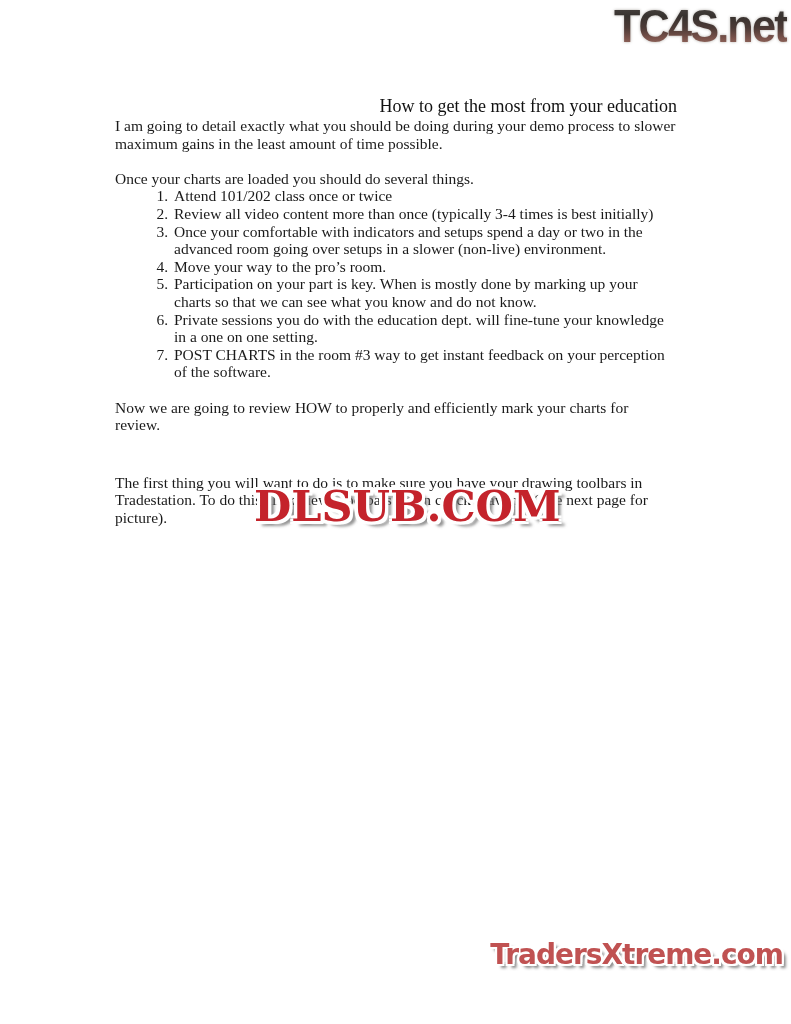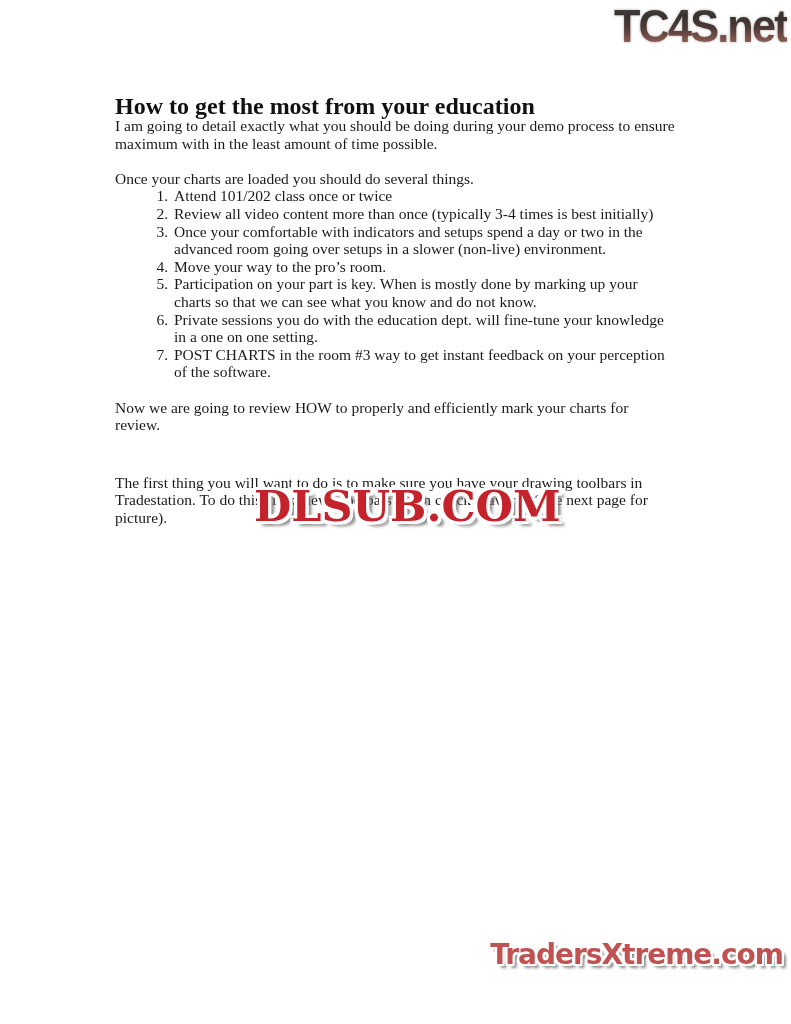--- a/index.html
+++ b/index.html
@@ -37,24 +37,24 @@
   .content {
     position: absolute;
     left: 115px;
     top: 0;
     width: 562px;
     font-size: 15.5px;
     line-height: 17.6px;
   }
   .doc-title {
     margin: 95px 0 0 0;
-    text-align: left;
-    font-size: 24px;
+    text-align: right;
+    font-size: 18px;
     line-height: 22px;
-    font-weight: 700;
+    font-weight: 400;
     color: #111;
   }
   .content p { margin: 0 0 17.6px 0; }
   .p-first { margin-top: 44px !important; }
   .list-intro { margin-bottom: 0 !important; }
   ol.doc-list {
     margin: 0 0 17.6px 0;
     padding-left: 57px;
   }
   ol.doc-list li { padding-left: 2px; }
@@ -104,21 +104,21 @@
 
 <div class="page">
 
   <div class="logo-top">TC4S.net</div>
 
   <div class="content">
     <h1 class="doc-title">How to get the most from your education</h1>
 
 
 
-    <p>I am going to detail exactly what you should be doing during your demo process to ensure maximum with in the least amount of time possible.</p>
+    <p>I am going to detail exactly what you should be doing during your demo process to slower maximum gains in the least amount of time possible.</p>
 
     <p class="list-intro">Once your charts are loaded you should do several things.</p>
 
     <ol class="doc-list">
       <li>Attend 101/202 class once or twice</li>
       <li>Review all video content more than once (typically 3-4 times is best initially)</li>
       <li>Once your comfortable with indicators and setups spend a day or two in the advanced room going over setups in a slower (non-live) environment.</li>
       <li>Move your way to the pro’s room.</li>
       <li>Participation on your part is key. When is mostly done by marking up your charts so that we can see what you know and do not know.</li>
       <li>Private sessions you do with the education dept. will fine-tune your knowledge in a one on one setting.</li>

